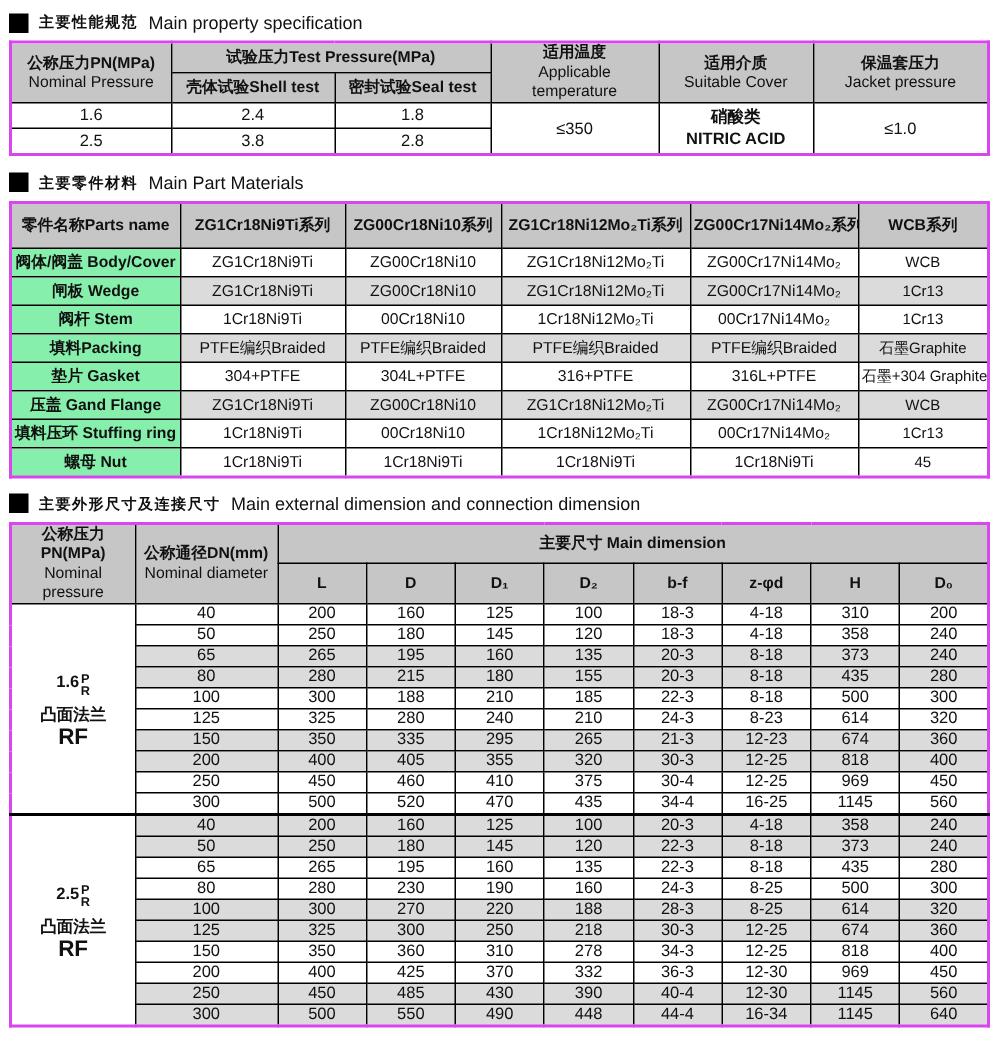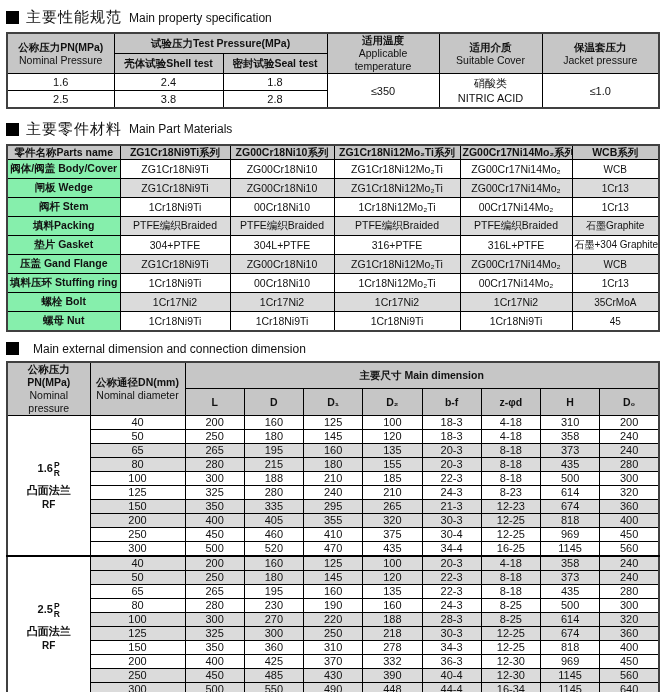--- a/index.html
+++ b/index.html
@@ -6,53 +6,53 @@
   html, body { margin:0; padding:0; }
   body {
     width:670px; height:692px; background:#ffffff; overflow:hidden;
     font-family:"Liberation Sans","DejaVu Sans",sans-serif; color:#111;
   }
   .page { padding:3px 5px 0 6px; }
 
   
   .sec-title { display:flex; align-items:center; margin:5px 0 5px 0; }
   .bullet { width:13px; height:13px; background:#000; display:inline-block; margin-right:7px; flex:0 0 auto; }
-  .sec-title .cn { font-size:15px; font-weight:normal; letter-spacing:1px; }
+  .sec-title .cn { font-size:10px; font-weight:bold; letter-spacing:1px; }
   .sec-title .en { font-size:12px; font-weight:normal; margin-left:7px; }
 
   
-  table { border-collapse:collapse; width:654px; table-layout:fixed; border:2px solid #404040; }
+  table { border-collapse:collapse; width:654px; table-layout:fixed; border:2px solid #d946ef; }
   th, td { border:1px solid #000; text-align:center; vertical-align:middle; padding:0 2px; overflow:hidden; }
   th { background:#c6c6c6; font-weight:bold; font-size:10.5px; line-height:1.25; }
   th .en, .en { font-weight:normal; }
   tr.stripe td { background:#dbdbdb; }
 
   
   #spec-table th { height:18px; }
   #spec-table td { font-size:11px; height:17px; }
-  #spec-table .medium-cell { font-weight:normal; line-height:1.3; }
+  #spec-table .medium-cell { font-weight:bold; line-height:1.3; }
 
   
   #materials-table { margin-top:2px; }
-  #materials-table th { height:15px; white-space:nowrap; }
+  #materials-table th { height:31px; white-space:nowrap; }
   #materials-table td { font-size:10.5px; height:19px; white-space:nowrap; }
   #materials-table td.rowhead { background:#86efac; font-weight:bold; }
   #materials-table td.small { font-size:10px; }
 
   
   #dim-table { margin-top:2px; }
   #dim-table thead th { height:15px; }
   #dim-table tbody td { font-size:11px; height:13px; line-height:13px; padding:0 1px; }
   #dim-table tbody.group2 { border-top:2px solid #000; }
   #dim-table td.group-label { background:#fff !important; font-weight:bold; vertical-align:middle; }
   .pn-line { display:flex; align-items:center; justify-content:center; font-size:11px; line-height:11px; }
   .pr { display:inline-flex; flex-direction:column; font-size:8.5px; line-height:8px; margin-left:1px; font-weight:bold; }
   .pr i { font-style:normal; }
   .fl-cn { font-size:11px; line-height:12px; margin-top:7px; }
-  .fl-en { font-size:10px; line-height:12px; margin-top:3px; }
+  .fl-en { font-size:15px; line-height:12px; margin-top:3px; }
 </style>
 </head>
 <body>
 
 <div class="page">
 
   <div class="sec-title">
     <span class="bullet"></span>
     <span class="cn">主要性能规范</span>
     <span class="en">Main property specification</span>
@@ -172,41 +172,34 @@
         <td class="small">WCB</td>
       </tr>
         <tr>
         <td class="rowhead">填料压环 Stuffing ring</td>
         <td>1Cr18Ni9Ti</td>
         <td>00Cr18Ni10</td>
         <td>1Cr18Ni12Mo₂Ti</td>
         <td>00Cr17Ni14Mo₂</td>
         <td class="small">1Cr13</td>
       </tr>
-        <tr class="stripe">
-        <td class="rowhead">螺栓 Bolt</td>
-        <td>1Cr17Ni2</td>
-        <td>1Cr17Ni2</td>
-        <td>1Cr17Ni2</td>
-        <td>1Cr17Ni2</td>
-        <td class="small">35CrMoA</td>
-      </tr>
         <tr>
         <td class="rowhead">螺母 Nut</td>
         <td>1Cr18Ni9Ti</td>
         <td>1Cr18Ni9Ti</td>
         <td>1Cr18Ni9Ti</td>
         <td>1Cr18Ni9Ti</td>
         <td class="small">45</td>
       </tr>
     </tbody>
   </table>
 
   <div class="sec-title" style="margin-top:10px;">
     <span class="bullet"></span>
+    <span class="cn">主要外形尺寸及连接尺寸</span>
     <span class="en">Main external dimension and connection dimension</span>
   </div>
 
   <table id="dim-table">
     <colgroup>
         <col style="width:83px">
         <col style="width:95px">
         <col span="8">
       </colgroup>
     <thead>

